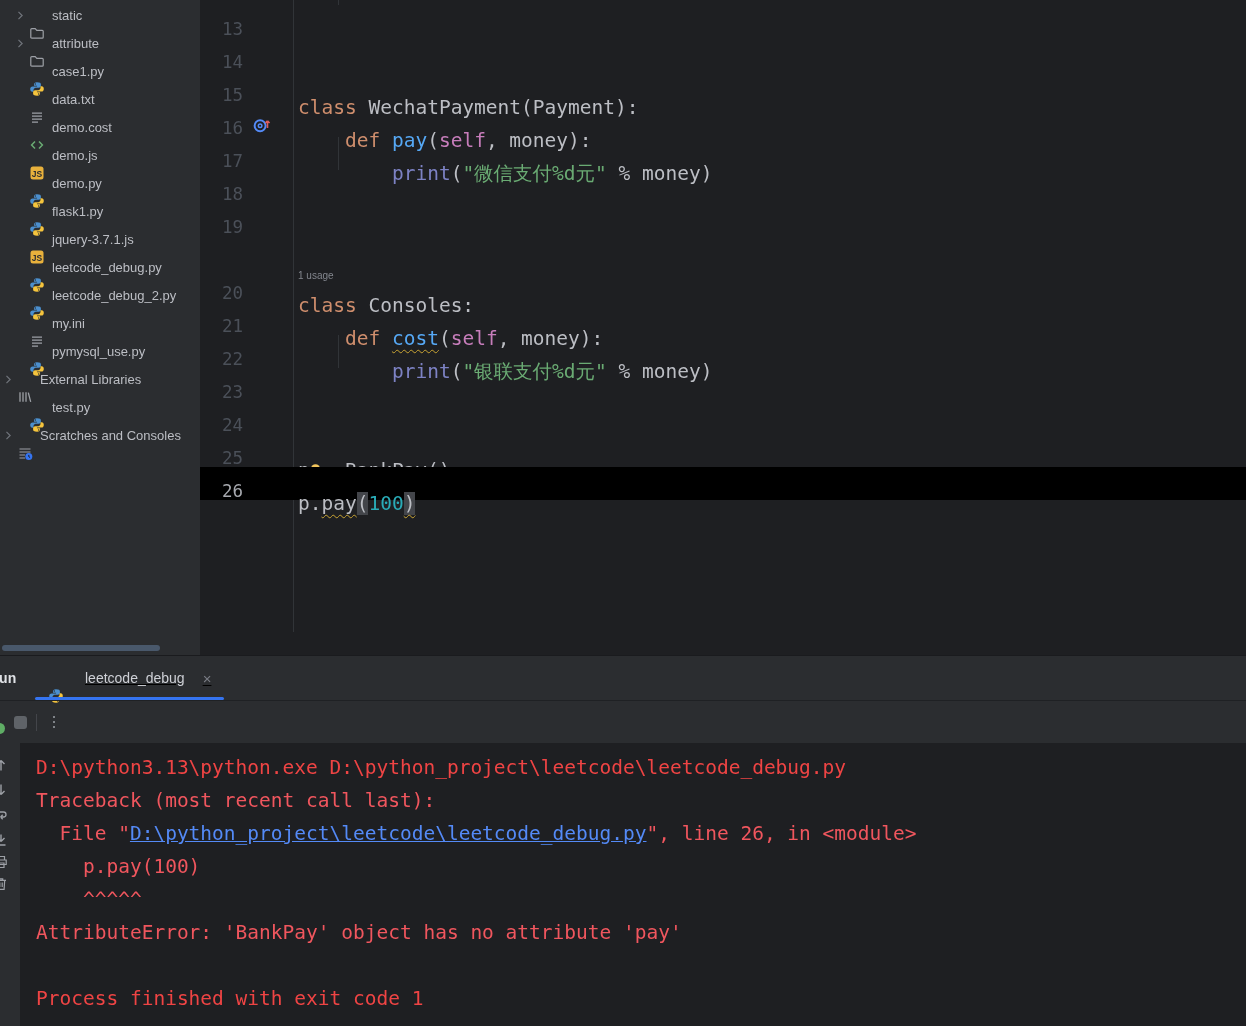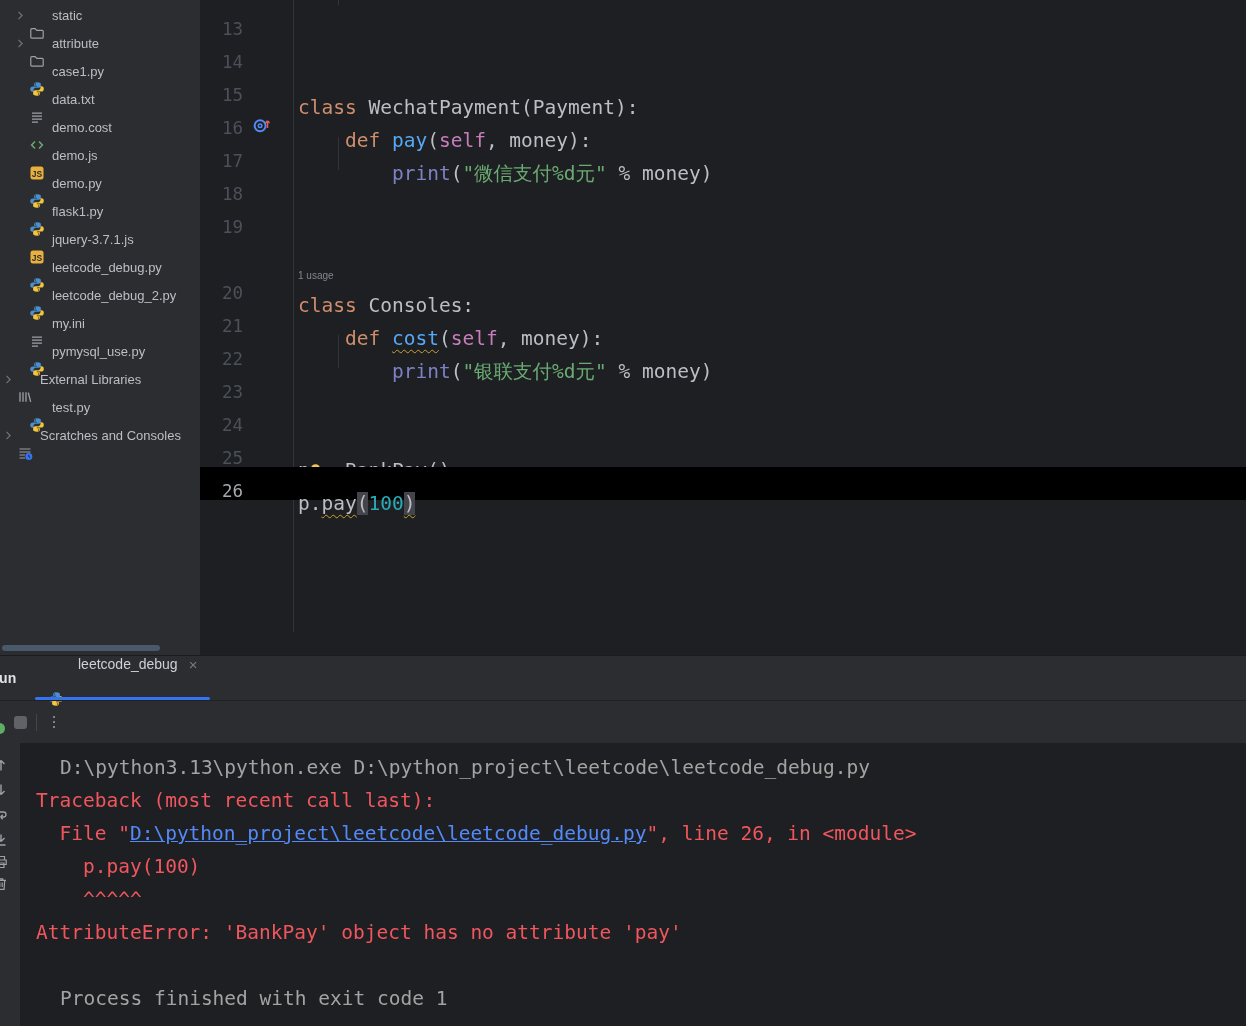--- a/index.html
+++ b/index.html
@@ -48,21 +48,21 @@
   .bulb-wrap { display:inline-block; width:11.7px; height:33px; position:relative; vertical-align:top; }
   .bulb-wrap svg { position:absolute; left:-1px; top:9px; }
 
   
   #bottom-panel { position:absolute; left:0; top:655px; width:1246px; height:371px;
                   background:#2B2D30; border-top:1px solid #1A1B1E; }
   #tab-row { position:relative; height:44px; }
   #run-label { position:absolute; left:-11px; top:0; height:44px; line-height:44px;
                font-size:14px; font-weight:bold; color:#DFE1E5; }
   #run-tab { position:absolute; left:35px; top:0; height:44px; display:flex;
-             align-items:flex-start; gap:7px; padding:0 13px; cursor:pointer; }
+             align-items:center; gap:14px; padding:0 13px; cursor:pointer;text-decoration:underline; }
   #run-tab .tab-label { font-size:14px; color:#CED0D6; }
   #run-tab .tab-close { font-size:15px; color:#7A7D85; margin-left:4px; }
   #tab-underline { position:absolute; left:0; right:0; bottom:0; height:3px;
                    border-radius:2px; background:var(--accent,#3574F0); }
   #toolbar-row { position:relative; height:42px; border-top:1px solid #1F2124; }
   #rerun-sliver { position:absolute; left:-6px; top:22px; width:11px; height:11px;
                   border-radius:50%; background:#5FAD65; }
   #stop-btn { position:absolute; left:14px; top:15px; width:13px; height:13px;
               border-radius:3px; background:#5F6368; cursor:pointer; }
   #tb-sep { position:absolute; left:36px; top:13px; width:1px; height:17px; background:#43454A; }
@@ -70,21 +70,21 @@
            display:flex; flex-direction:column; align-items:center; justify-content:center;
            gap:2.5px; cursor:pointer; }
   #kebab i { width:2.5px; height:2.5px; border-radius:50%; background:#9DA0A6; }
 
   #console-wrap { position:absolute; left:0; top:87px; bottom:0; width:100%; display:flex; }
   #console-strip { width:20px; flex:none; background:#2B2D30; position:relative; overflow:hidden; }
   .strip-icon { position:absolute; left:-7px; width:16px; height:16px; }
   #console-out { flex:1; background:#1E1F22; padding:8px 0 0 16px; overflow:hidden; }
   .con-line { height:33px; line-height:33px; white-space:pre;
               font-family:"DejaVu Sans Mono", monospace; font-size:19.5px; }
-  .cs.out { color:#a3a3a3;margin-left:24px; }
+  .cs.out { color:#ef4444; }
   .cs.err { color:var(--err,#F0565E); }
   .cs.link { color:var(--link,#548AF7); text-decoration:underline; cursor:pointer; }
 </style>
 </head>
 <body>
 
 <div id="app">
 
   <div id="project-panel">
     <div class="tree" id="tree">

